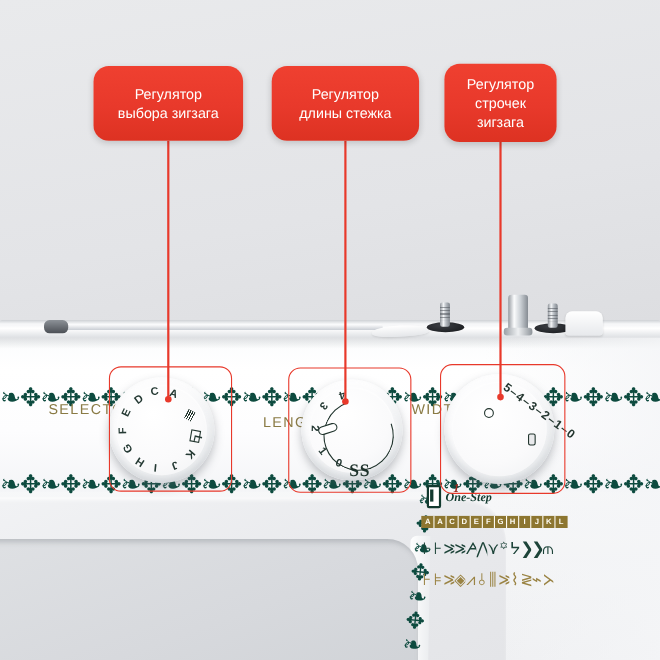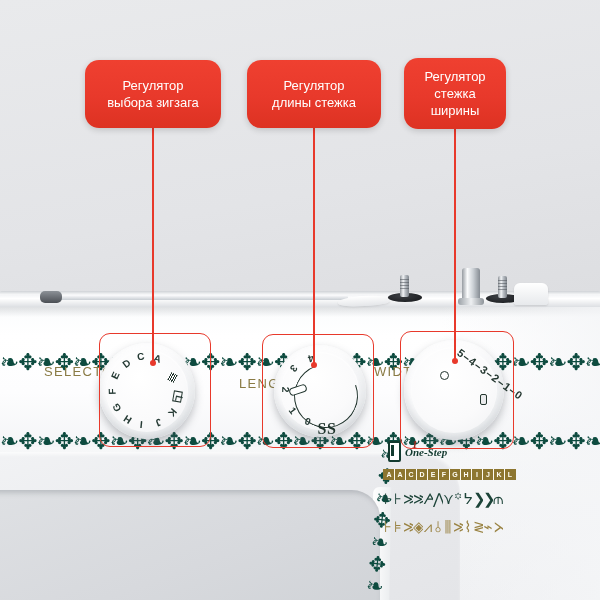--- a/index.html
+++ b/index.html
@@ -431,16 +431,16 @@
   <div class="leader-dot" id="leader-dot-2"></div>
   <div class="leader-dot" id="leader-dot-3"></div>
 
   <div class="callout" id="callout-1">
     <span><span>Регулятор</span><br><span>выбора зигзага</span></span>
   </div>
   <div class="callout" id="callout-2">
     <span><span>Регулятор</span><br><span>длины стежка</span></span>
   </div>
   <div class="callout" id="callout-3">
-    <span><span>Регулятор</span><br><span>стежка</span><br><span>ширины</span></span>
+    <span><span>Регулятор</span><br><span>строчек</span><br><span>зигзага</span></span>
   </div>
 
 </div>
 
 </body></html>

